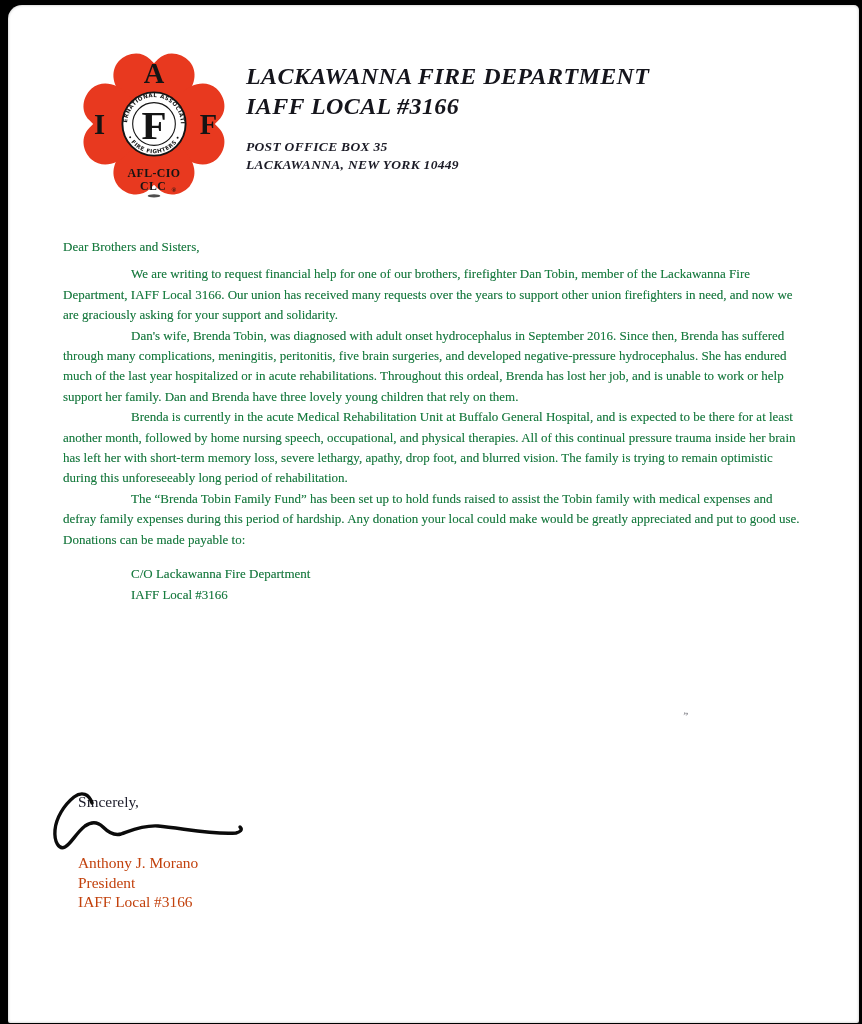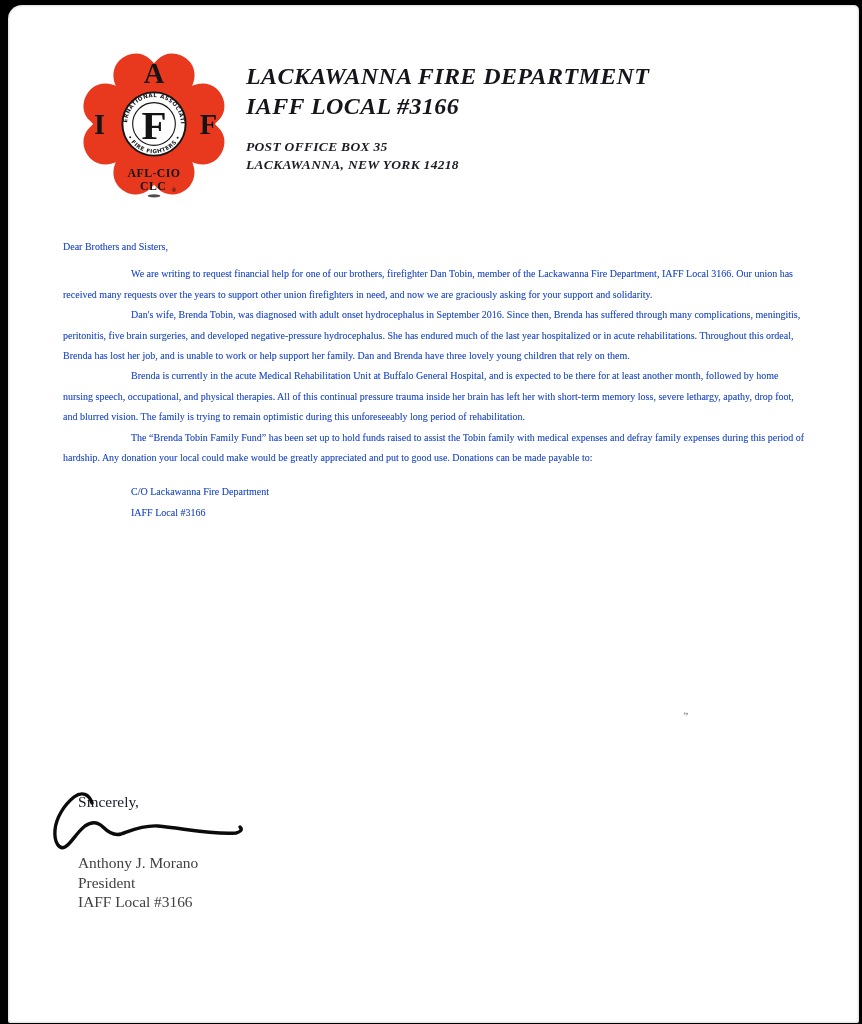--- a/index.html
+++ b/index.html
@@ -15,30 +15,30 @@
     box-shadow:inset 0 0 3px rgba(0,0,0,.28);
   }
   
   .logo{position:absolute;left:67px;top:40px;width:158px;height:158px;}
   .head-text{position:absolute;left:238px;top:56px;color:#15151c;font-style:italic;}
   .org-line{font-weight:bold;font-size:24px;line-height:30px;letter-spacing:.4px;white-space:nowrap;}
   .head-addr{margin-top:17px;font-weight:bold;font-size:13.5px;line-height:18px;letter-spacing:.3px;color:#1b1b26;}
   
   .body-text{
     position:absolute;left:55px;top:232px;width:743px;
-    font-size:10px;line-height:20.4px;color:#1d4ed8;
+    font-size:13px;line-height:20.4px;color:#15803d;
     text-shadow:0 0 .5px rgba(25,25,60,.35);
   }
   .salutation{margin:0 0 7px 0;}
   .body-text p{margin:0;text-indent:68px;}
   .payable{margin:14px 0 0 68px;}
   .thanks{margin-top:14px;}
   .closing{position:absolute;left:70px;top:788px;font-size:15.4px;color:#20202e;text-align:center;}
   .sig-svg{position:absolute;left:32px;top:775px;width:220px;height:90px;}
-  .signer{position:absolute;left:70px;top:848px;font-size:15.4px;line-height:19.5px;color:#404040;}
+  .signer{position:absolute;left:70px;top:848px;font-size:15.4px;line-height:19.5px;color:#c2410c;}
   .artifact{position:absolute;left:675px;top:705px;font-size:11px;color:#6a6a72;transform:rotate(8deg);}
   .svgtext{font-family:"Liberation Serif", serif;font-weight:bold;fill:#141414;}
   .ringtext{font-family:"DejaVu Sans", sans-serif;font-weight:bold;fill:#141414;}
 </style>
 </head>
 <body>
 
 <div class="page">
 
   <svg class="logo" viewBox="0 0 200 200" aria-hidden="true">
@@ -69,21 +69,21 @@
     <text class="svgtext" x="99" y="183" font-size="15" text-anchor="middle" letter-spacing="0.5">CLC</text>
     <text class="svgtext" x="122" y="186" font-size="8">®</text>
     <ellipse cx="100" cy="191" rx="8" ry="2" fill="#222" opacity="0.8"></ellipse>
   </svg>
 
   <div class="head-text">
     <div class="org-line">LACKAWANNA FIRE DEPARTMENT</div>
     <div class="org-line">IAFF LOCAL #3166</div>
     <div class="head-addr">
       <div>POST OFFICE BOX 35</div>
-      <div>LACKAWANNA, NEW YORK 14218</div>
+      <div>LACKAWANNA, NEW YORK 10449</div>
     </div>
   </div>
 
   <div class="body-text">
     <div class="salutation">Dear Brothers and Sisters,</div>
     <p>We are writing to request financial help for one of our brothers, firefighter Dan Tobin, member of the Lackawanna Fire Department, IAFF Local 3166. Our union has received many requests over the years to support other union firefighters in need, and now we are graciously asking for your support and solidarity.</p>
     <p>Dan's wife, Brenda Tobin, was diagnosed with adult onset hydrocephalus in September 2016. Since then, Brenda has suffered through many complications, meningitis, peritonitis, five brain surgeries, and developed negative-pressure hydrocephalus. She has endured much of the last year hospitalized or in acute rehabilitations. Throughout this ordeal, Brenda has lost her job, and is unable to work or help support her family. Dan and Brenda have three lovely young children that rely on them.</p>
     <p>Brenda is currently in the acute Medical Rehabilitation Unit at Buffalo General Hospital, and is expected to be there for at least another month, followed by home nursing speech, occupational, and physical therapies. All of this continual pressure trauma inside her brain has left her with short-term memory loss, severe lethargy, apathy, drop foot, and blurred vision. The family is trying to remain optimistic during this unforeseeably long period of rehabilitation.</p>
     <p>The “Brenda Tobin Family Fund” has been set up to hold funds raised to assist the Tobin family with medical expenses and defray family expenses during this period of hardship. Any donation your local could make would be greatly appreciated and put to good use. Donations can be made payable to:</p>
     <div class="payable">

